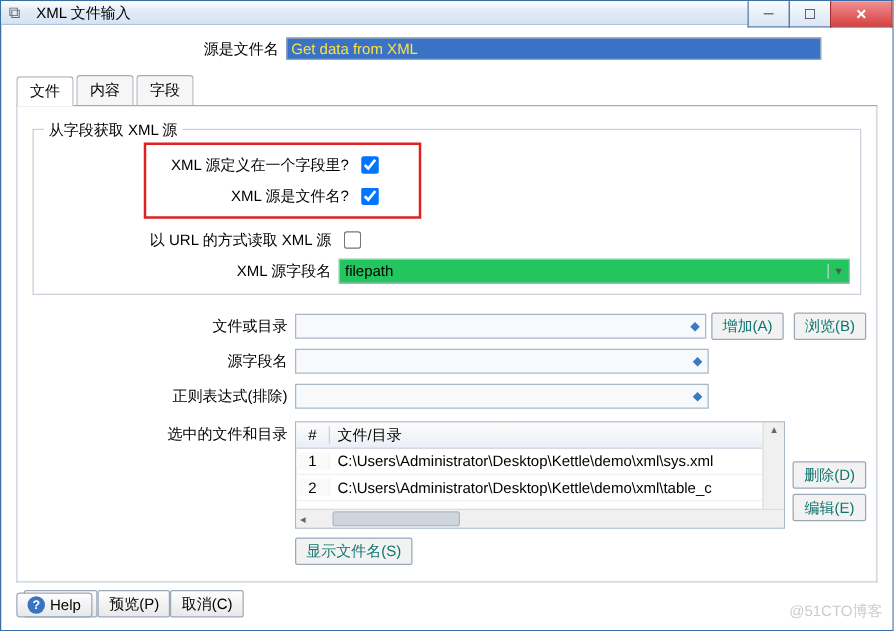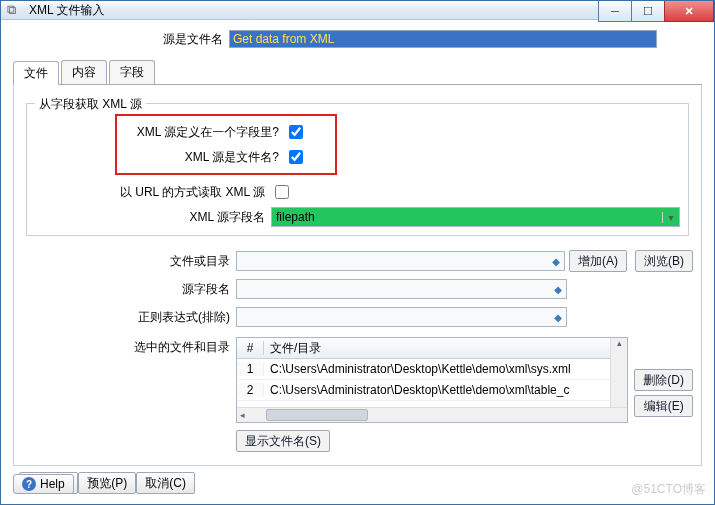--- a/index.html
+++ b/index.html
@@ -21,21 +21,21 @@
 .fieldset .legend{position:absolute;top:-8px;left:8px;background:#fff;padding:0 4px;font-size:12px}
 .row{display:flex;align-items:center;margin:3px 0;min-height:22px}
 .row .lbl{width:230px;text-align:right;padding-right:6px}
 .row input[type=checkbox]{width:14px;height:14px}
 .redbox{border:2px solid #d22;padding:2px 2px;margin-left:80px;margin-bottom:6px;width:214px}
 .redbox .row .lbl{width:160px}
 .field-input{flex:1;border:1px solid #a8b8c8;height:18px;padding:0 3px;background:#fff}
 .field-input.disabled{background:#f7f9fb}
 .diamond{width:14px;height:14px;display:inline-flex;align-items:center;justify-content:center;color:#3a7abf;font-size:10px;margin-left:-16px;position:relative;z-index:1}
 .btn{border:1px solid #9aa8b8;background:linear-gradient(#fefefe,#e8e8e8);padding:2px 8px;height:22px;min-width:52px;font-size:12px;cursor:pointer;border-radius:2px}
-.btn.disabled{color:#0f172a;background:#f2f2f2}
+.btn.disabled{color:#0f766e;background:#f2f2f2}
 .dropdown{flex:1;display:flex;align-items:center;border:1px solid #a8b8c8;height:18px;background:#22c55e}
 .dropdown span{flex:1;padding:0 4px}
 .dropdown .arrow{width:16px;text-align:center;border-left:1px solid #ccc;color:#555;font-size:10px}
 .table-wrap{flex:1;border:1px solid #a8b8c8;background:#fff;display:flex;flex-direction:column;overflow:hidden;height:84px}
 .thead{display:flex;background:linear-gradient(#fdfdfd,#eaeff5);border-bottom:1px solid #c8d0da;height:20px;align-items:center}
 .thead .numcol{width:26px;text-align:center;border-right:1px solid #c8d0da}
 .thead .hcol{flex:1;padding:0 6px}
 .trow{display:flex;height:20px;align-items:center;border-bottom:1px solid #eef2f6}
 .trow .numcol{width:26px;text-align:center;border-right:1px solid #eef2f6;background:#fafafa}
 .trow .tcell{flex:1;padding:0 6px;white-space:nowrap;overflow:hidden}

